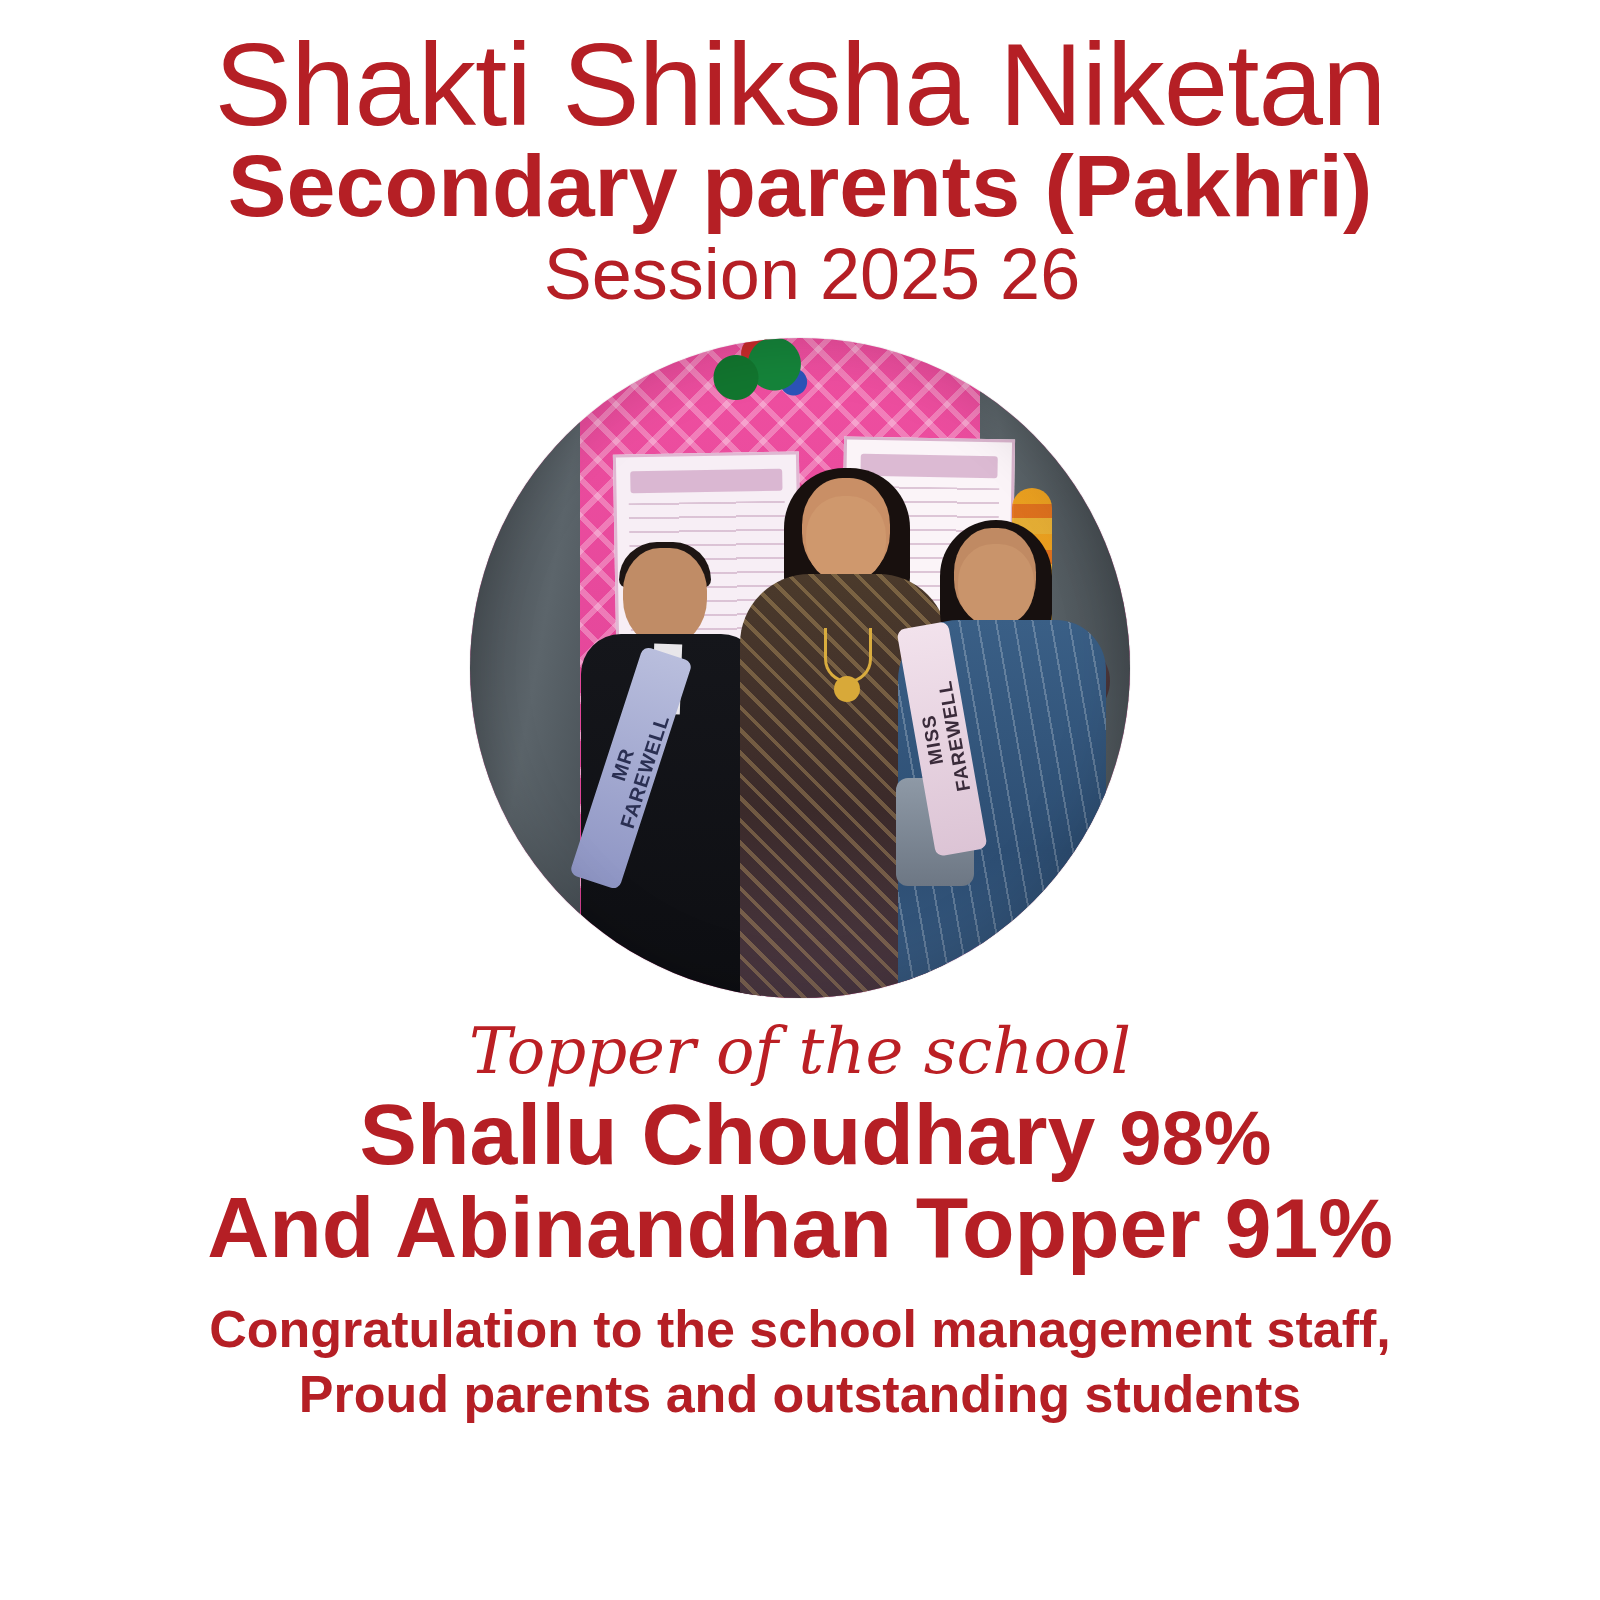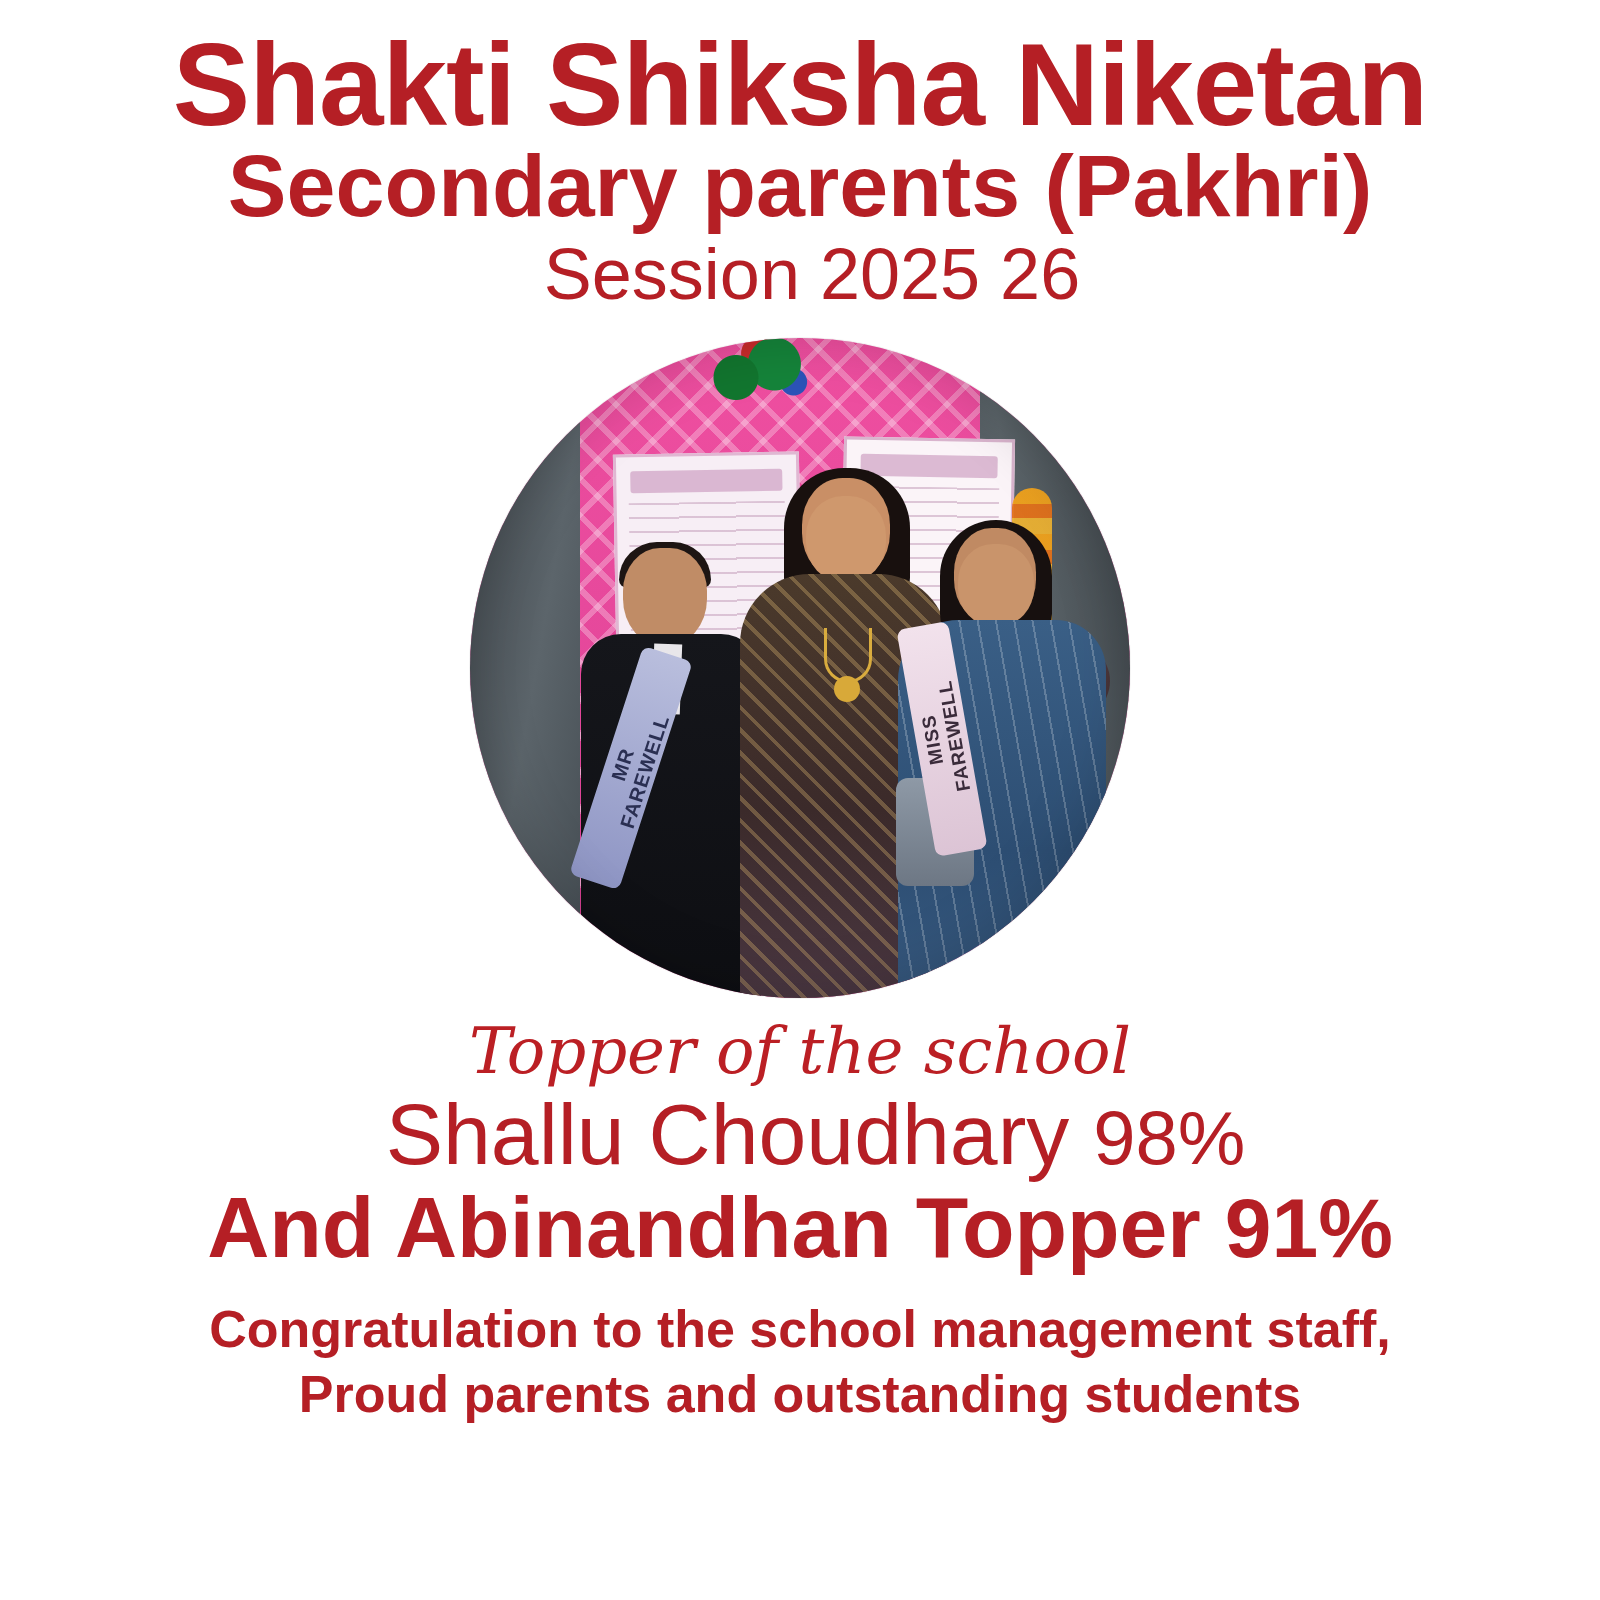--- a/index.html
+++ b/index.html
@@ -25,21 +25,21 @@
   }
 
   
   .header {
     width: 100%;
     text-align: center;
     padding-top: 26px;
   }
   .school-name {
     font-size: 116px;
-    font-weight: bold;
+    font-weight: normal;
     line-height: 1.02;
     letter-spacing: -1px;
     color: #b51f25;
     white-space: nowrap;
   }
   .school-sub {
     font-size: 88px;
     font-weight: bold;
     line-height: 1.05;
     margin-top: -4px;
@@ -334,21 +334,21 @@
   .topper-label {
     font-family: "DejaVu Serif", serif;
     font-style: italic;
     font-weight: normal;
     font-size: 64px;
     color: #bb1f24;
     line-height: 1.1;
   }
   .topper-line {
     font-size: 86px;
-    font-weight: normal;
+    font-weight: bold;
     color: #b51f25;
     line-height: 1.12;
     white-space: nowrap;
     padding-left: 31px;
   }
   .topper-line .pct {
     font-size: 76px;
   }
   .topper-line2 {
     font-size: 86px;

